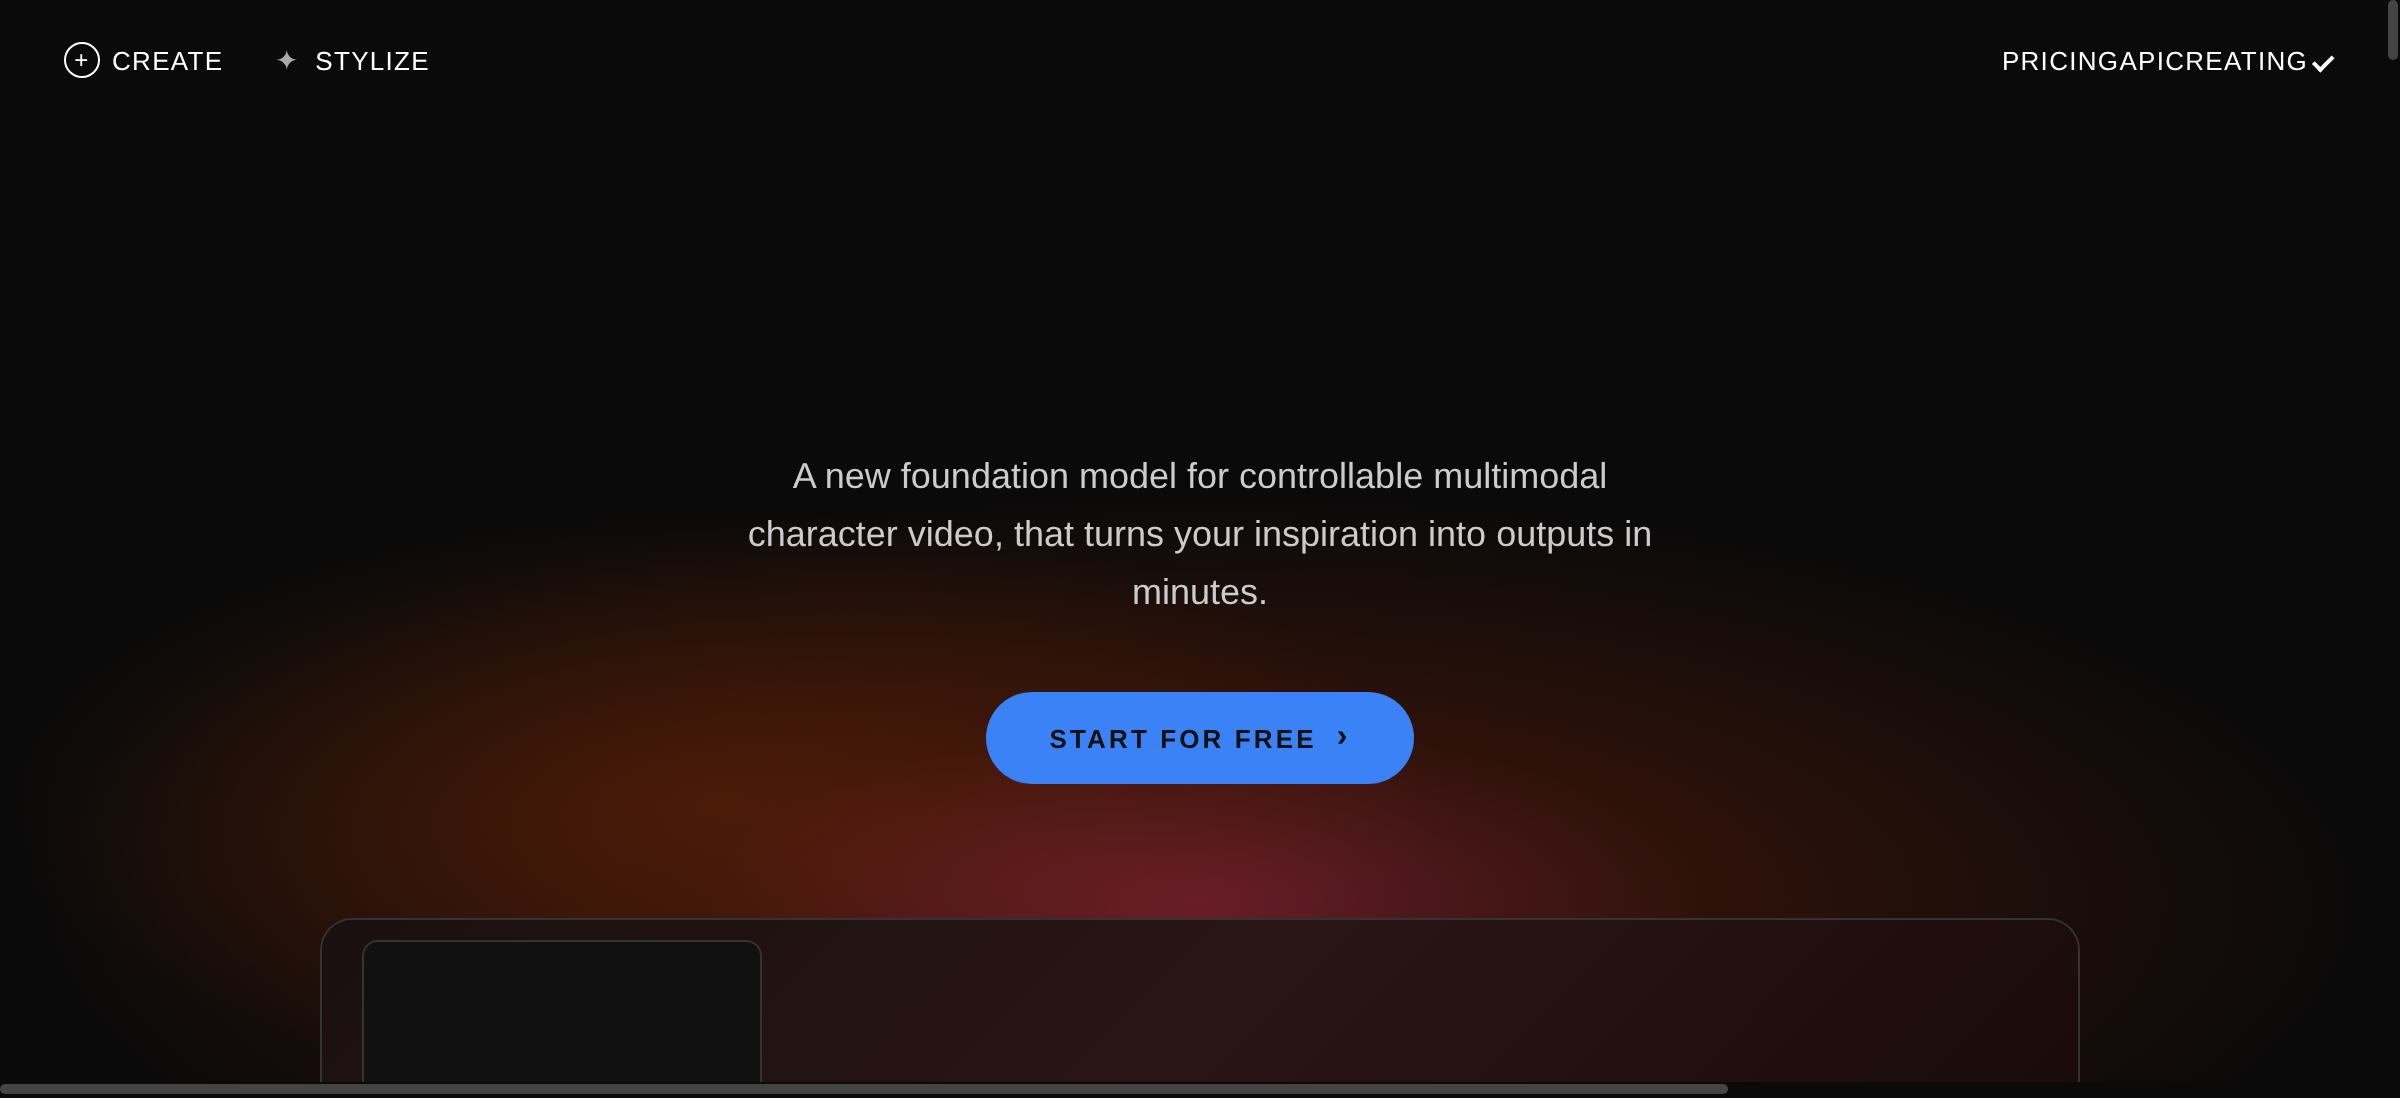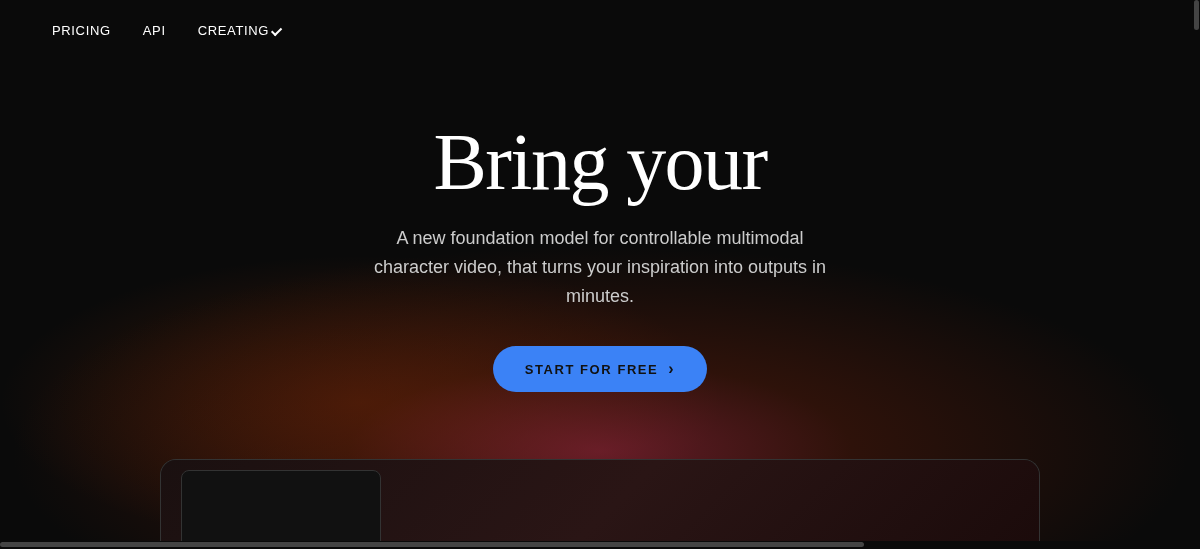--- a/index.html
+++ b/index.html
@@ -70,21 +70,20 @@
       display: flex;
       align-items: center;
       justify-content: center;
       color: #aaa;
       font-size: 14px;
     }
 
     .nav-right {
       display: flex;
       align-items: center;
-      gap: 32px;
       margin-left: 20px;
     }
 
     .nav-link {
       color: #ffffff;
       font-size: 13px;
       font-weight: 500;
       letter-spacing: 0.05em;
       cursor: pointer;
       display: flex;
@@ -264,41 +263,51 @@
       width: 5px;
       height: 30px;
       background: #444;
       border-radius: 3px;
     }
   </style>
 </head>
 <body>
 
 <nav class="navbar">
+  <div class="nav-left">
+    <a class="nav-item">
+      <span class="nav-icon-circle"></span>
+      <span>CREATE</span>
+    </a>
+    <a class="nav-item">
+      <span class="nav-icon-brush">✦</span>
+      <span>STYLIZE</span>
+    </a>
+  </div>
 
   <div class="nav-right">
     <a class="nav-link">
       <span>PRICING</span>
     </a>
     <a class="nav-link">
       <span>API</span>
     </a>
     <a class="nav-link">
       <span>CREATING</span>
       <span class="chevron-down"></span>
     </a>
   </div>
 </nav>
 
 <section class="hero">
   <div class="hero-bg"></div>
 
   <div class="hero-content">
     <h1 class="hero-title">
-      <span>Bring your</span><br>
+      <br>
     </h1>
     <p class="hero-subtitle">A new foundation model for controllable multimodal character video, that turns your inspiration into outputs in minutes.</p>
     <button class="btn-start">
       <span>START FOR FREE</span>
       <span class="arrow-right">›</span>
     </button>
   </div>
 
   <div class="video-preview">
     <div class="video-preview-inner">

